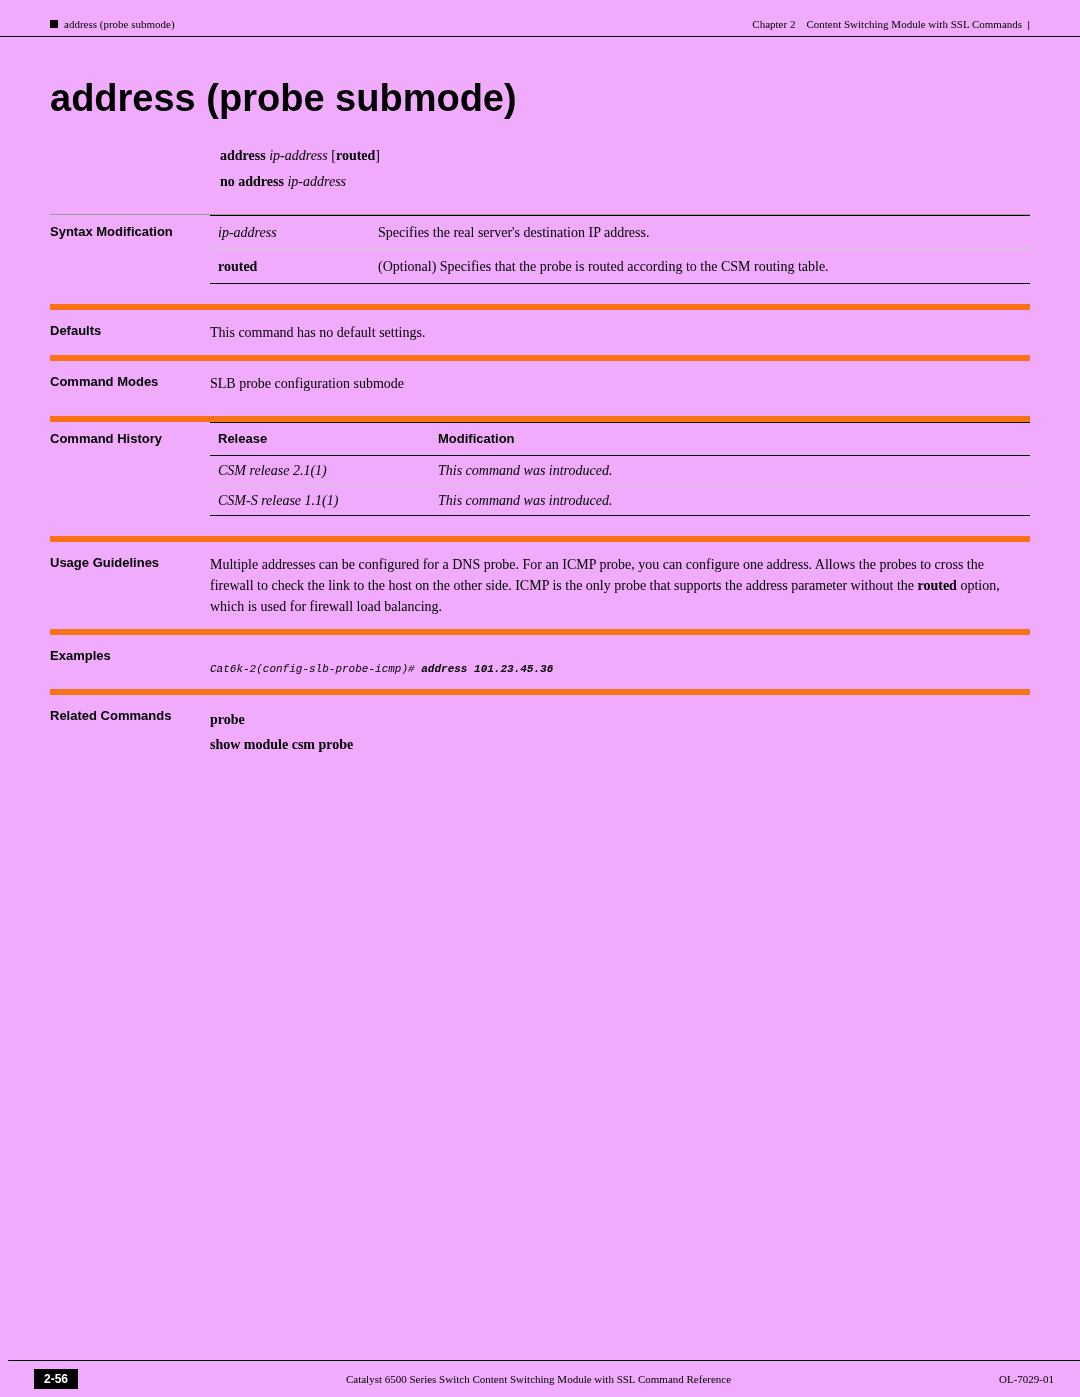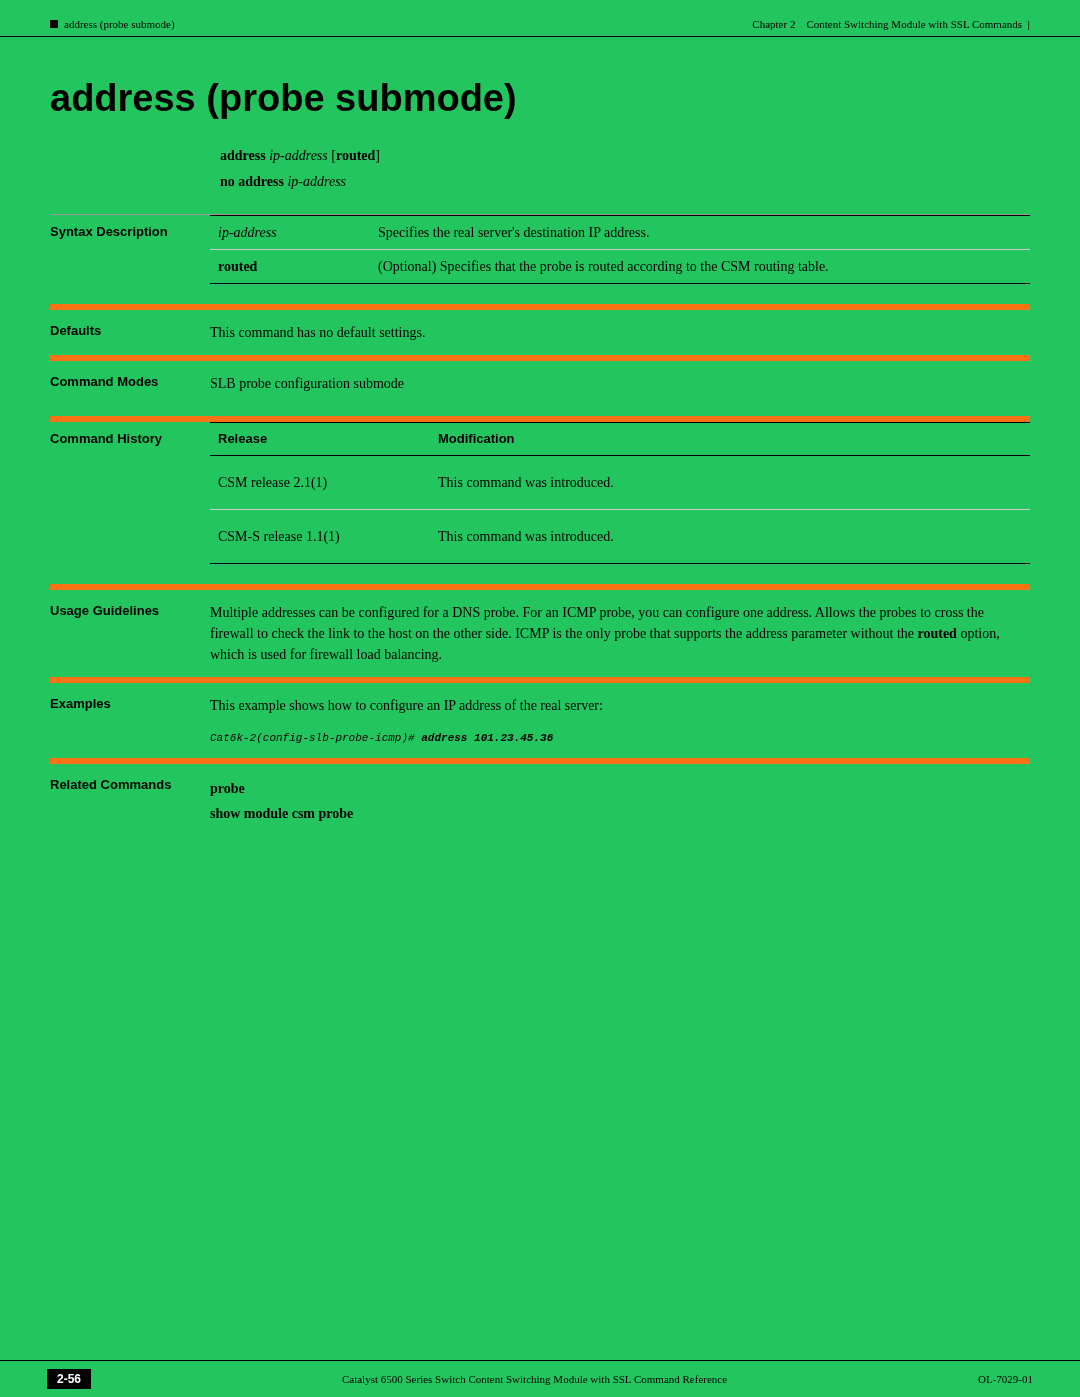--- a/index.html
+++ b/index.html
@@ -10,21 +10,21 @@
       color: #000;
       background: #fff;
       width: 1080px;
       min-height: 1397px;
       position: relative;
     }
 
     .page {
       width: 1080px;
       min-height: 1397px;
-      background: #22c55e;
+      background: #f0abfc;
       position: relative;
       padding: 0;
     }
 
     
     .page-header {
       display: flex;
       justify-content: space-between;
       align-items: center;
       padding: 18px 50px 6px 50px;
@@ -163,23 +163,24 @@
       text-align: left;
       font-weight: bold;
       font-family: Arial, Helvetica, sans-serif;
       padding: 6px 8px;
       border-top: 1px solid #000;
       border-bottom: 1px solid #000;
       font-size: 13px;
     }
 
     .history-table td {
-      padding: 16px 8px;
+      padding: 4px 8px;
       vertical-align: top;
       line-height: 1.5;
+      font-style: italic;
     }
 
     .history-table td:first-child {
       width: 220px;
     }
 
     
     .code-block {
       font-family: "Courier New", Courier, monospace;
       font-size: 11px;
@@ -199,26 +200,26 @@
 
     .related-link {
       font-weight: bold;
       display: block;
     }
 
     
     .page-footer {
       position: absolute;
       bottom: 0;
-      left: 0;
+      left: 8px;
       right: 0;
       border-top: 1px solid #000;
       display: flex;
       align-items: center;
-      padding: 8px 47px;
+      padding: 8px 26px;
       font-size: 11px;
     }
 
     .footer-page-num {
       background: #000;
       color: #fff;
       padding: 3px 10px;
       font-size: 12px;
       font-weight: bold;
       font-family: Arial, Helvetica, sans-serif;
@@ -268,21 +269,21 @@
     <div class="syntax-line">
       <span class="bold">address</span><span class="italic"> ip-address</span><span> [<span class="bold">routed</span>]</span>
     </div>
 
     <div class="syntax-line" style="margin-bottom: 24px;">
       <span class="bold">no address</span><span class="italic"> ip-address</span>
     </div>
 
     <div class="section" style="border-top: 1px solid #999; padding-top: 0; padding-bottom: 0;">
       <div class="section-label" style="padding-top: 8px;">
-        <span>Syntax Description</span>
+        <span>Syntax Modification</span>
       </div>
       <div class="section-content">
         <table class="syntax-table">
           <tbody>
             <tr>
               <td style="font-style:italic;">ip-address</td>
               <td>Specifies the real server's destination IP address.</td>
             </tr>
             <tr>
               <td class="bold-cell">routed</td>
@@ -338,21 +339,20 @@
     <div class="section">
       <div class="section-label">Usage Guidelines</div>
       <div class="section-content">
         Multiple addresses can be configured for a DNS probe. For an ICMP probe, you can configure one address. Allows the probes to cross the firewall to check the link to the host on the other side. ICMP is the only probe that supports the address parameter without the <span class="bold">routed</span> option, which is used for firewall load balancing.
       </div>
     </div>
 
     <div class="section">
       <div class="section-label">Examples</div>
       <div class="section-content">
-        <div>This example shows how to configure an IP address of the real server:</div>
         <div class="code-block">
           <span>Cat6k-2(config-slb-probe-icmp)# </span><span class="code-bold">address 101.23.45.36</span>
         </div>
       </div>
     </div>
 
     <div class="section">
       <div class="section-label">Related Commands</div>
       <div class="section-content related-links">
         <span class="related-link bold">probe</span>

